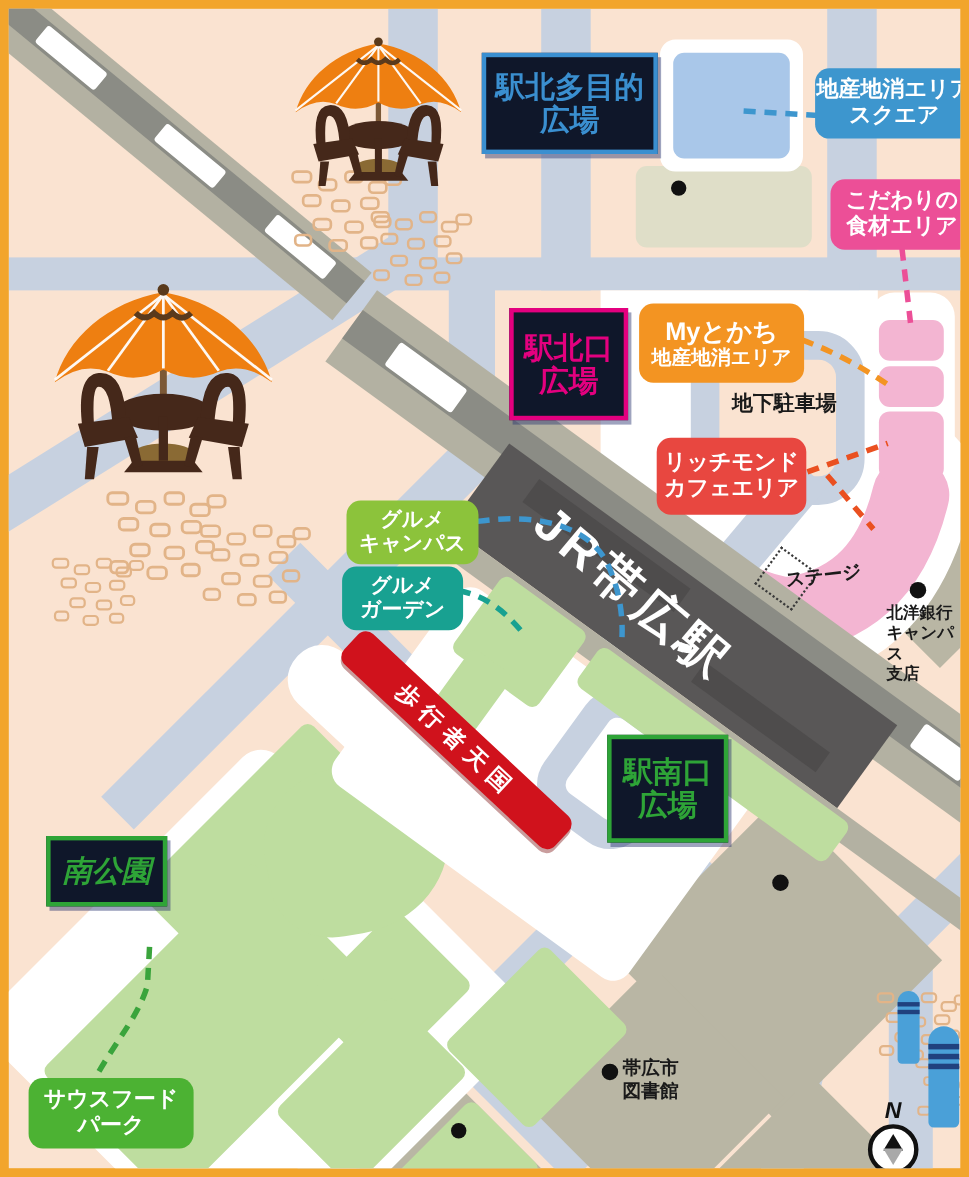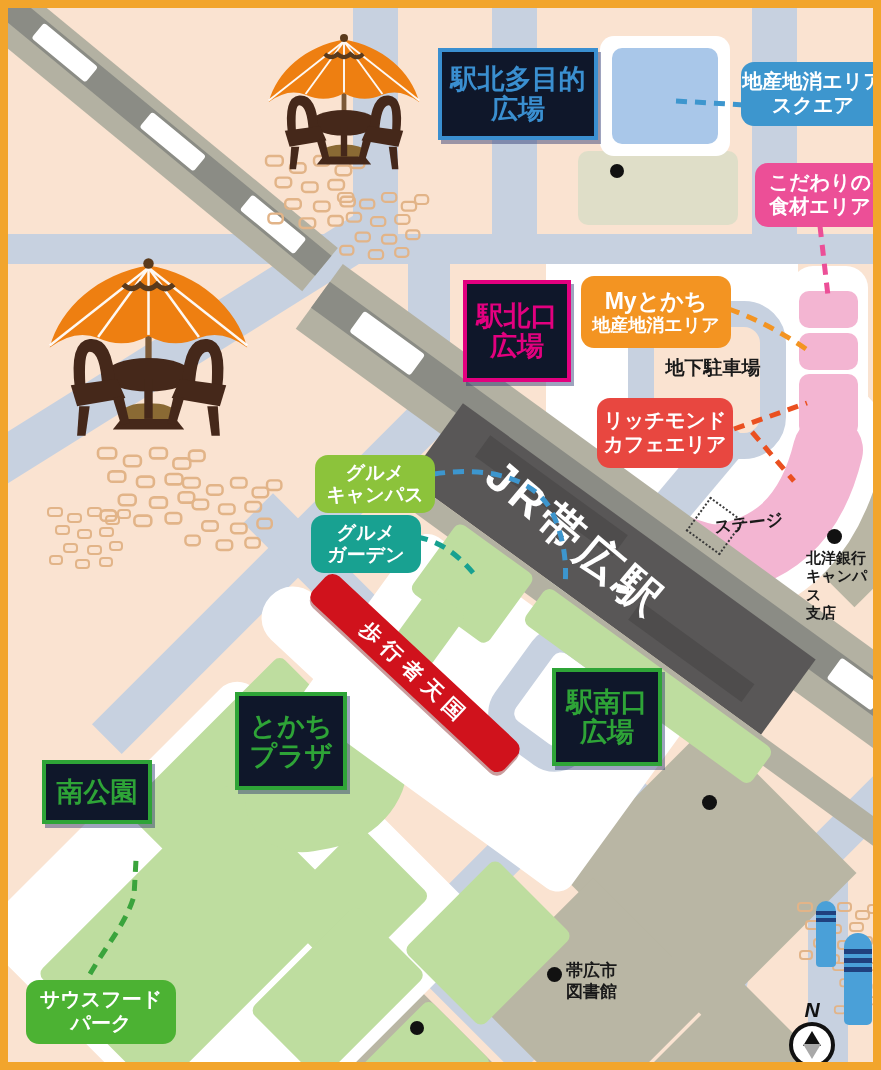--- a/index.html
+++ b/index.html
@@ -254,25 +254,21 @@
     <span>キャンパス</span>
   </div>
   <div class="rlab" style="left:303px;top:507px;width:110px;height:58px;background:#18a191;font-size:19px;">
     <span>グルメ</span>
     <span>ガーデン</span>
   </div>
   <div class="lbx" style="left:544px;top:660px;width:110px;height:98px;border-color:#2ea437;color:#2ea437;font-size:27px;">
     <span>駅南口</span>
     <span>広場</span>
   </div>
-  <div class="lbx" style="left:227px;top:684px;width:112px;height:98px;border-color:#2ea437;color:#2ea437;font-size:27px;">
-    <span>とかち</span>
-    <span>プラザ</span>
-  </div>
-  <div class="lbx" style="left:34px;top:752px;width:110px;height:64px;border-color:#2ea437;color:#2ea437;font-size:27px;">
+  <div class="lbx" style="left:34px;top:752px;width:110px;height:64px;border-color:#2ea437;color:#2ea437;font-size:27px;font-style:italic;">
     <span>南公園</span>
   </div>
   <div class="rlab" style="left:18px;top:972px;width:150px;height:64px;background:#4cb233;font-size:20px;text-align:right;">
     <span>サウスフード</span>
     <span>パーク</span>
   </div>
   <div class="dot" style="left:402px;top:1013px;width:14px;height:14px;"></div>
   <div class="dot" style="left:539px;top:959px;width:15px;height:15px;"></div>
   <div class="poi" style="left:558px;top:953px;font-size:17px;">
     <div>帯広市</div>

